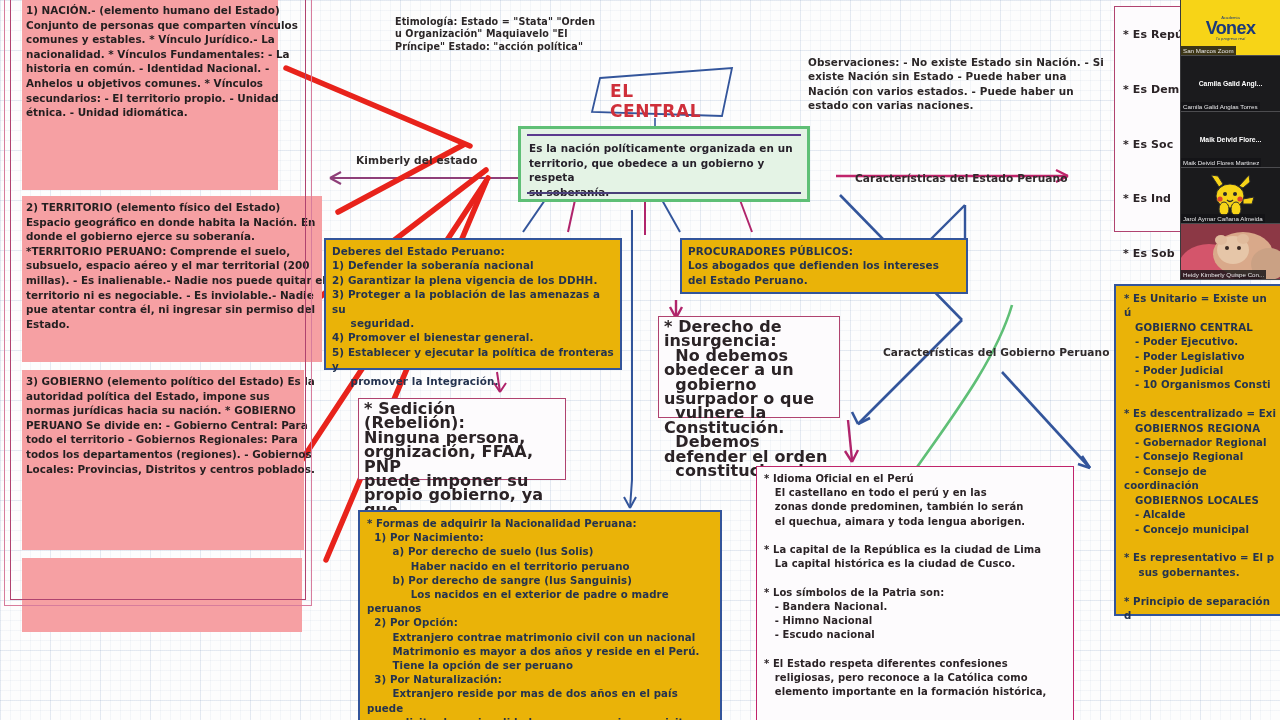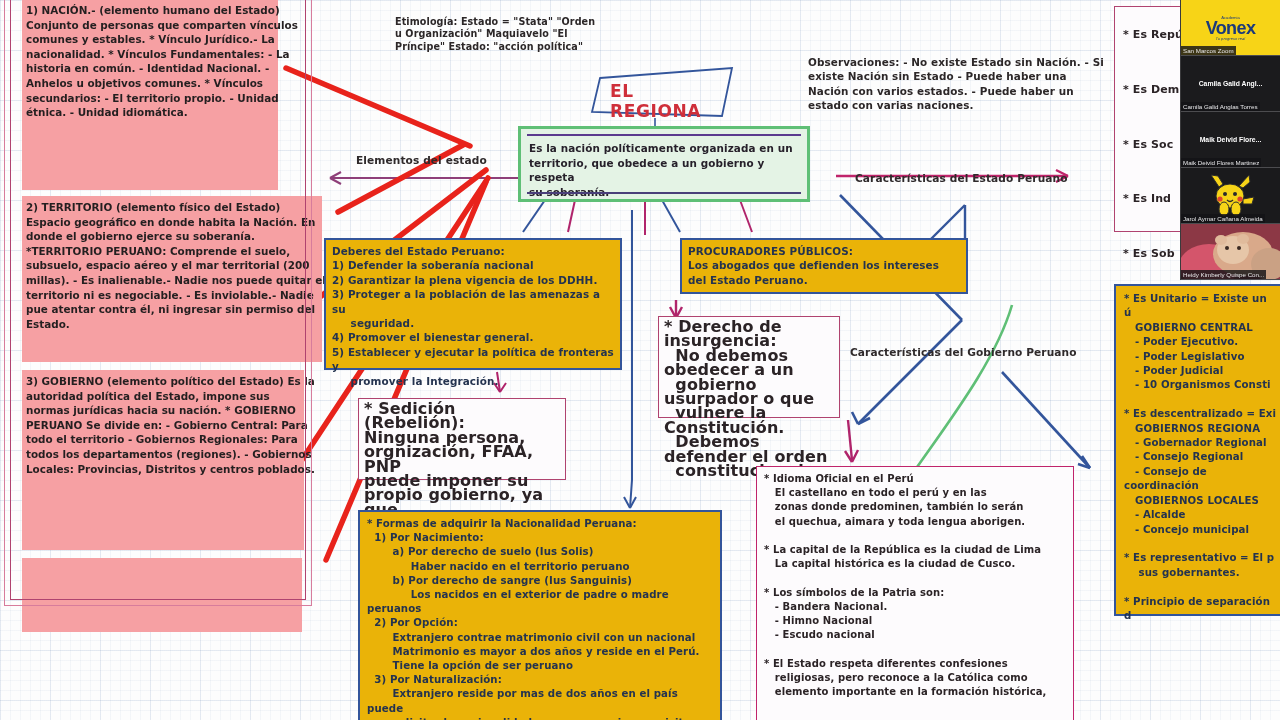--- a/index.html
+++ b/index.html
@@ -222,40 +222,40 @@
 <div class="pinkborder" style="left:10px; top:-8px; width:296px; height:608px; border-color:#b0436f;"></div>
 <div class="pinkborder" style="left:4px; top:-14px; width:308px; height:620px; border-color:#d77c9c; border-width:1.1px;"></div>
 
 <div class="etym hand" style="left:395px; top:16px; width:210px;">Etimología:
 Estado = "Stata"
 "Orden u Organización"
 Maquiavelo "El Príncipe"
 Estado: "acción política"</div>
 
 <div id="titlebox">
-  <div class="tlabel hand">EL REGIONA</div>
+  <div class="tlabel hand">EL CENTRAL</div>
 </div>
 
 <div class="greenb" style="left:518px; top:126px; width:292px; height:76px;">
   <div style="position:absolute;left:6px;right:6px;top:5px;height:2px;background:#5b3a8e;"></div>
   <div class="hand txt" style="position:absolute; left:8px; top:12px; right:6px; font-size:10.4px; line-height:14.6px; color:#26202a;">Es la nación políticamente organizada en un
 territorio, que obedece a un gobierno y respeta
 su soberanía.</div>
   <div style="position:absolute;left:6px;right:6px;bottom:5px;height:2.4px;background:#4a3f7a;"></div>
 </div>
 
 <div class="obs hand" style="left:808px; top:26px; width:300px;margin-top:29px;">Observaciones:
 - No existe Estado sin Nación.
 - Si existe Nación sin Estado
 - Puede haber una Nación con varios estados.
 - Puede haber un estado con varias naciones.</div>
 
-<div class="plainlabel hand" style="left:356px; top:154px;">Elementos del estado</div>
+<div class="plainlabel hand" style="left:356px; top:154px;">Kimberly del estado</div>
 <div class="plainlabel hand" style="left:855px; top:172px;">Características del Estado Peruano</div>
-<div class="plainlabel hand" style="left:850px; top:346px;">Características del Gobierno Peruano</div>
+<div class="plainlabel hand" style="left:850px; top:346px;padding-left:33px;">Características del Gobierno Peruano</div>
 
 <div class="blueb" style="left:324px; top:238px; width:298px; height:132px;">
   <div class="bluetext hand txt" style="padding:4px 6px;">Deberes del Estado Peruano:
 1) Defender la soberanía nacional
 2) Garantizar la plena vigencia de los DDHH.
 3) Proteger a la población de las amenazas a su
      seguridad.
 4) Promover el bienestar general.
 5) Establecer y ejecutar la política de fronteras y
      promover la Integración.</div>

